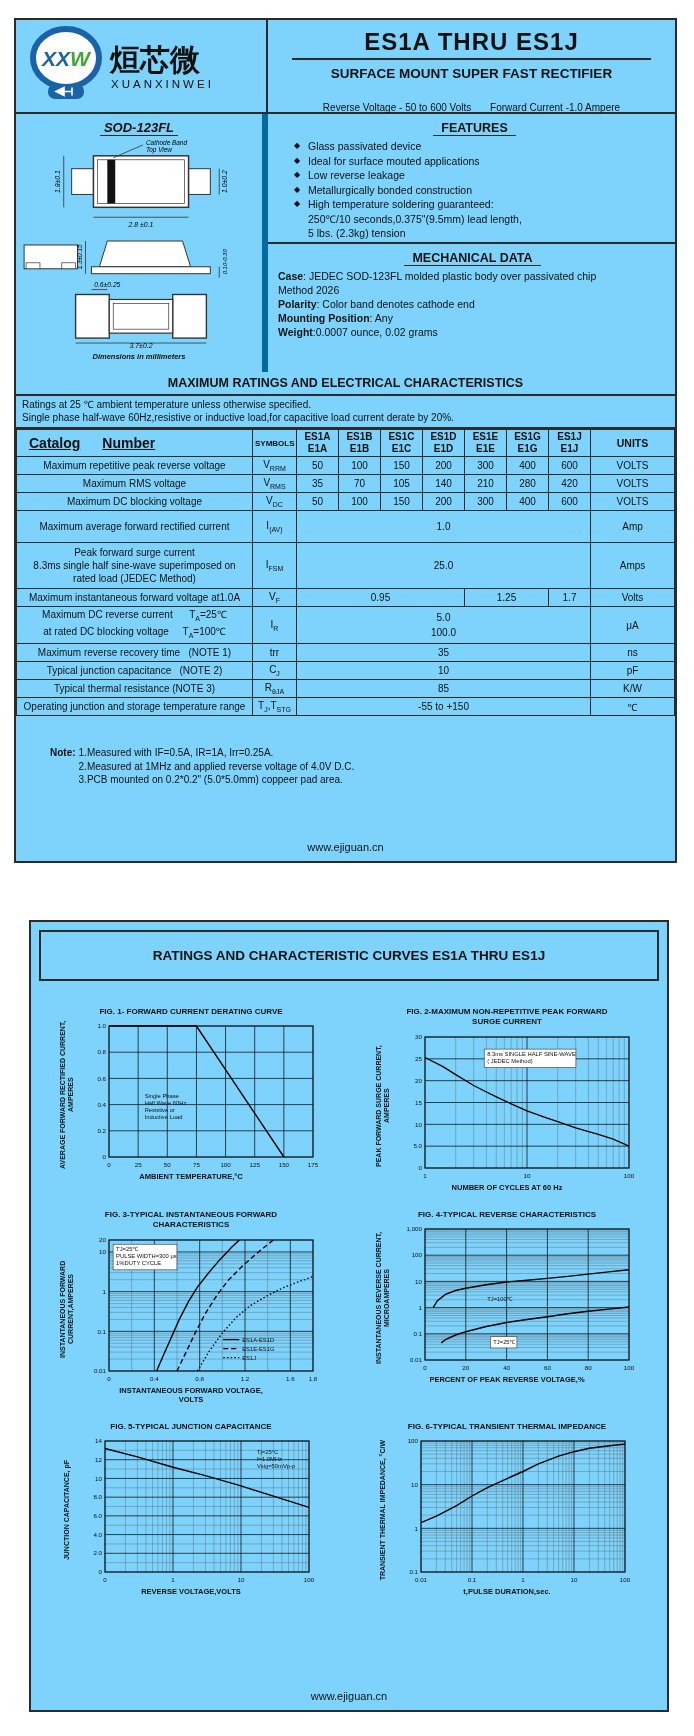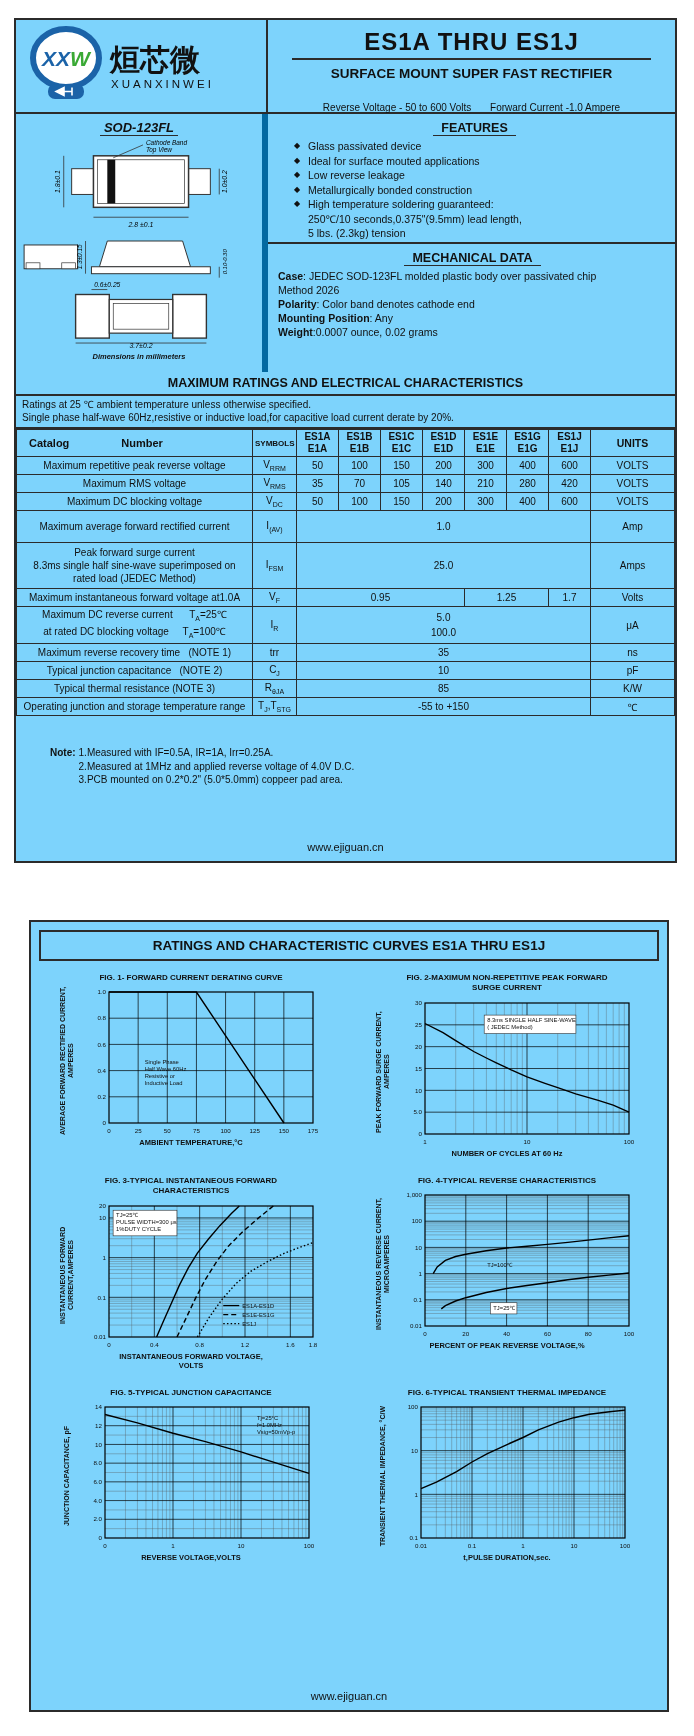--- a/index.html
+++ b/index.html
@@ -40,32 +40,32 @@
   .conds{border-bottom:2px solid #2b2b2b;padding:2px 6px 3px 6px;}
   .conds div{font-size:10px;line-height:13px;}
 
   
   table.ratings{width:100%;border-collapse:collapse;table-layout:fixed;font-size:10px;}
   table.ratings th,table.ratings td{border:1px solid #2b2b2b;text-align:center;padding:1px 2px;vertical-align:middle;}
   td.param{text-align:left;padding-left:6px;white-space:pre-wrap;line-height:13px;}
   td.sym{font-size:10px;}
   td.val{white-space:pre-line;line-height:15px;}
   sub{font-size:7px;}
-  .cat-head{display:flex;gap:52px;padding-left:10px;font-weight:bold;font-size:11px;}
+  .cat-head{display:flex;gap:22px;padding-left:10px;font-weight:bold;font-size:14px;text-decoration:underline;}
   .dev-head div{font-weight:bold;font-size:10px;line-height:12px;}
   th.symhead{font-size:8px;font-weight:bold;}
   th.unithead{font-size:10.5px;}
 
   
   .notes{margin-top:30px;padding-left:34px;font-size:10px;line-height:13.5px;display:flex;}
   .notes .nlabel{font-weight:bold;margin-right:3px;}
   .page-footer{position:absolute;bottom:8px;left:0;width:100%;text-align:center;font-size:11px;margin-top:8px;}
 
   
-  .p2-titlebox{margin:8px 8px 10px 8px;border:2px solid #2b2b2b;text-align:center;font-weight:bold;font-size:13.5px;padding:6px 0;}
+  .p2-titlebox{margin:8px 8px 24px 8px;border:2px solid #2b2b2b;text-align:center;font-weight:bold;font-size:13.5px;padding:16px 0;}
   .figgrid{display:grid;grid-template-columns:1fr 1fr;row-gap:18px;padding:2px 2px;}
   .fig{display:flex;flex-direction:column;align-items:center;}
   .fig-title{font-size:8px;font-weight:bold;text-align:center;line-height:1.3;white-space:pre-line;margin-bottom:2px;}
   .fig-body{display:flex;align-items:center;}
   .ylab{font-size:7px;font-weight:bold;writing-mode:vertical-rl;transform:rotate(180deg);text-align:center;line-height:1.15;max-height:150px;}
   .xlab{font-size:7.5px;font-weight:bold;text-align:center;margin-top:1px;white-space:pre-line;}
   svg text{font-family:"Liberation Sans",sans-serif;}
 </style>
 </head>
 <body>

